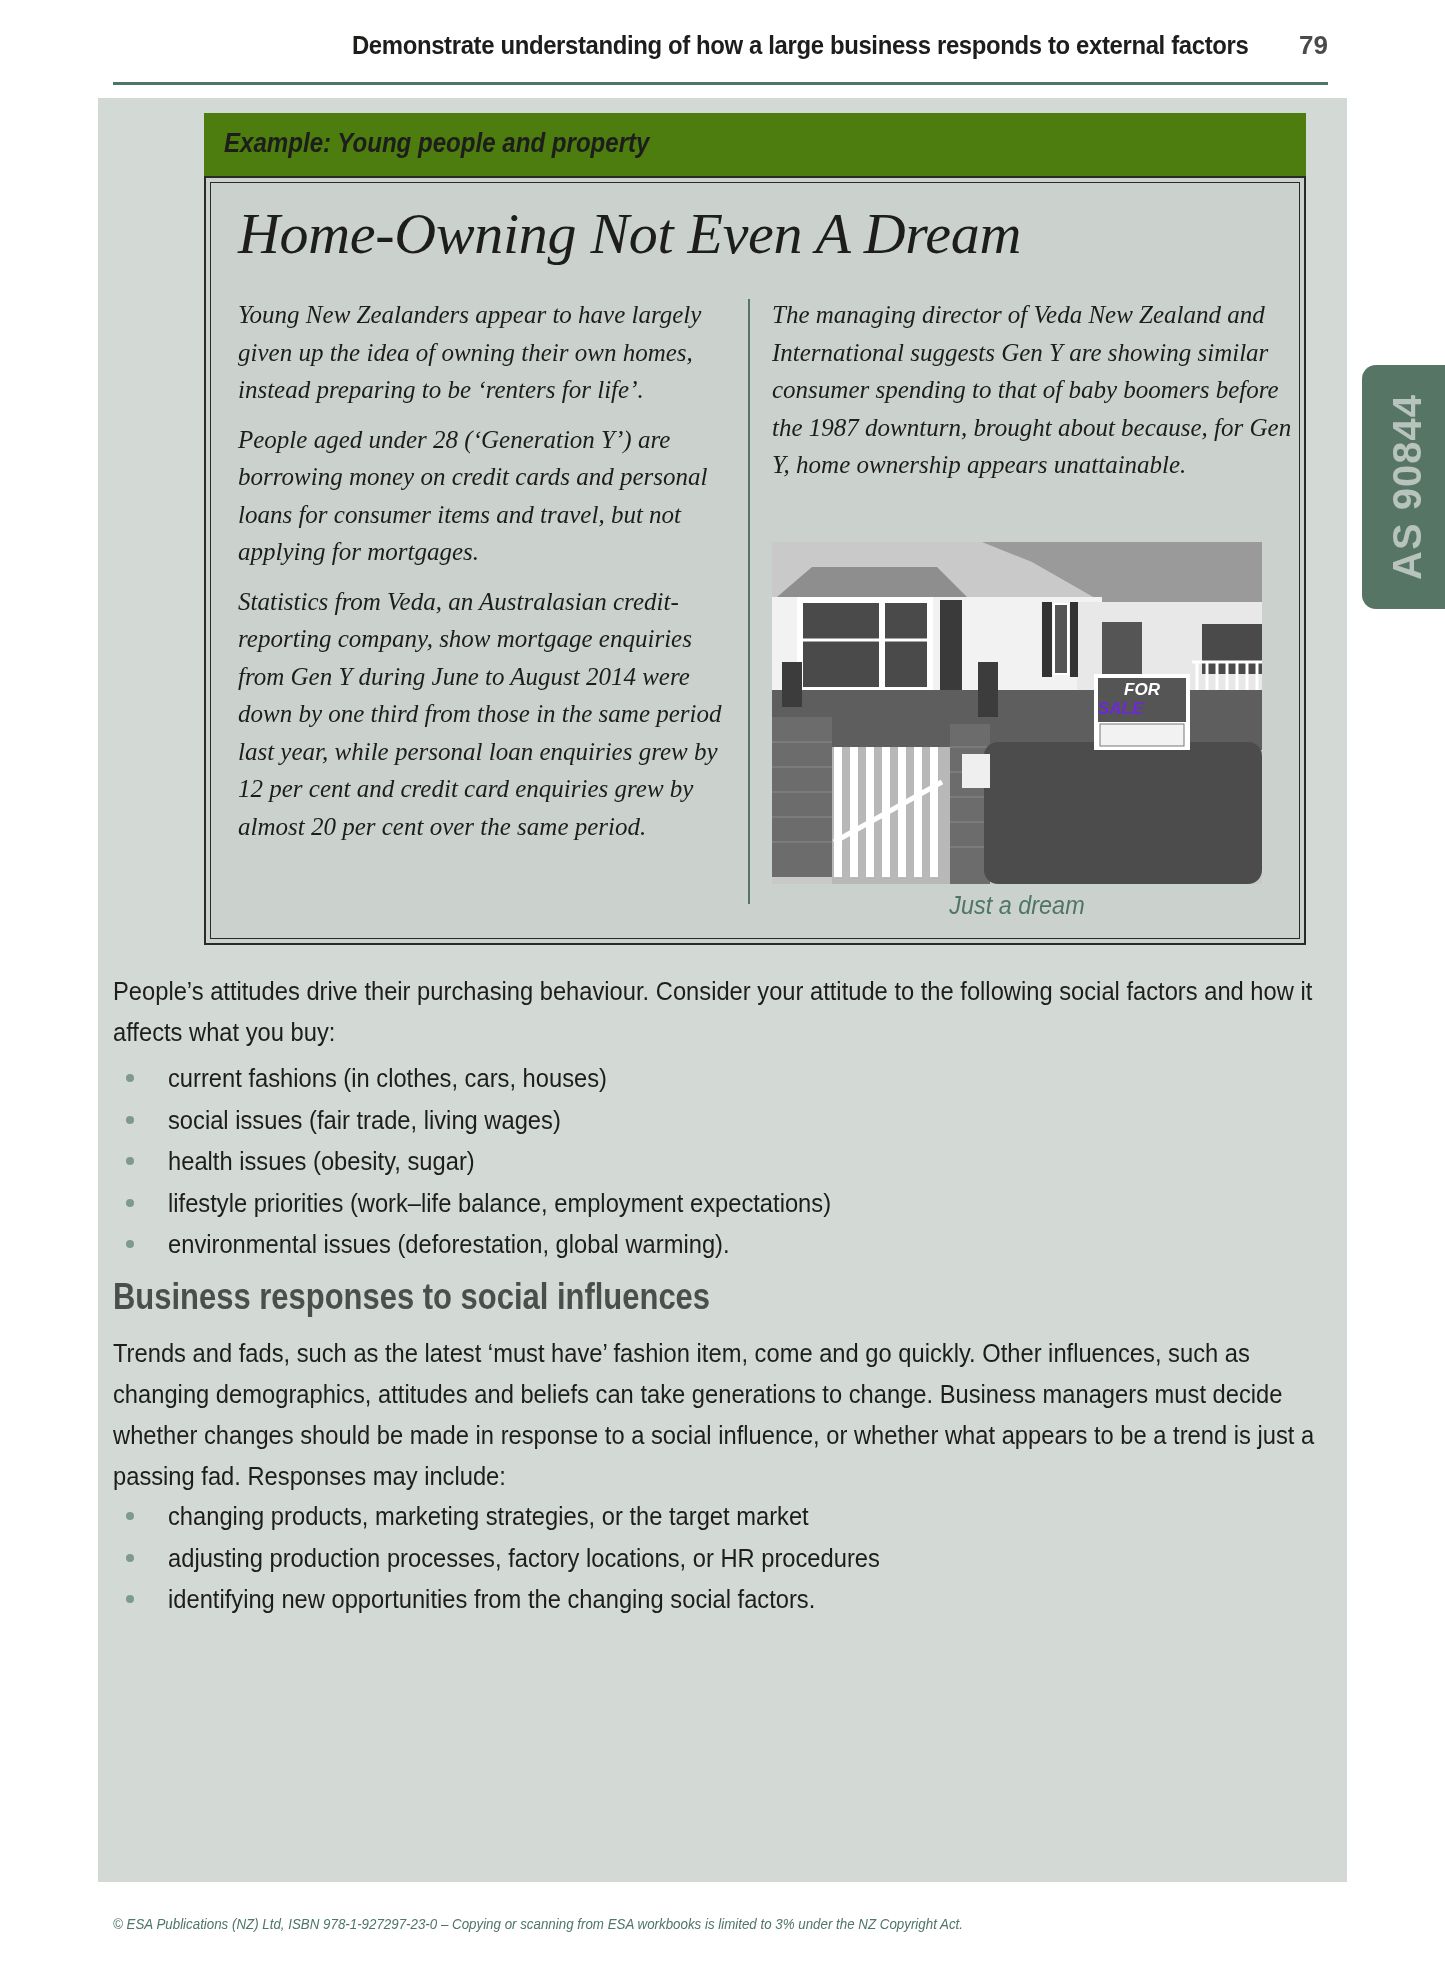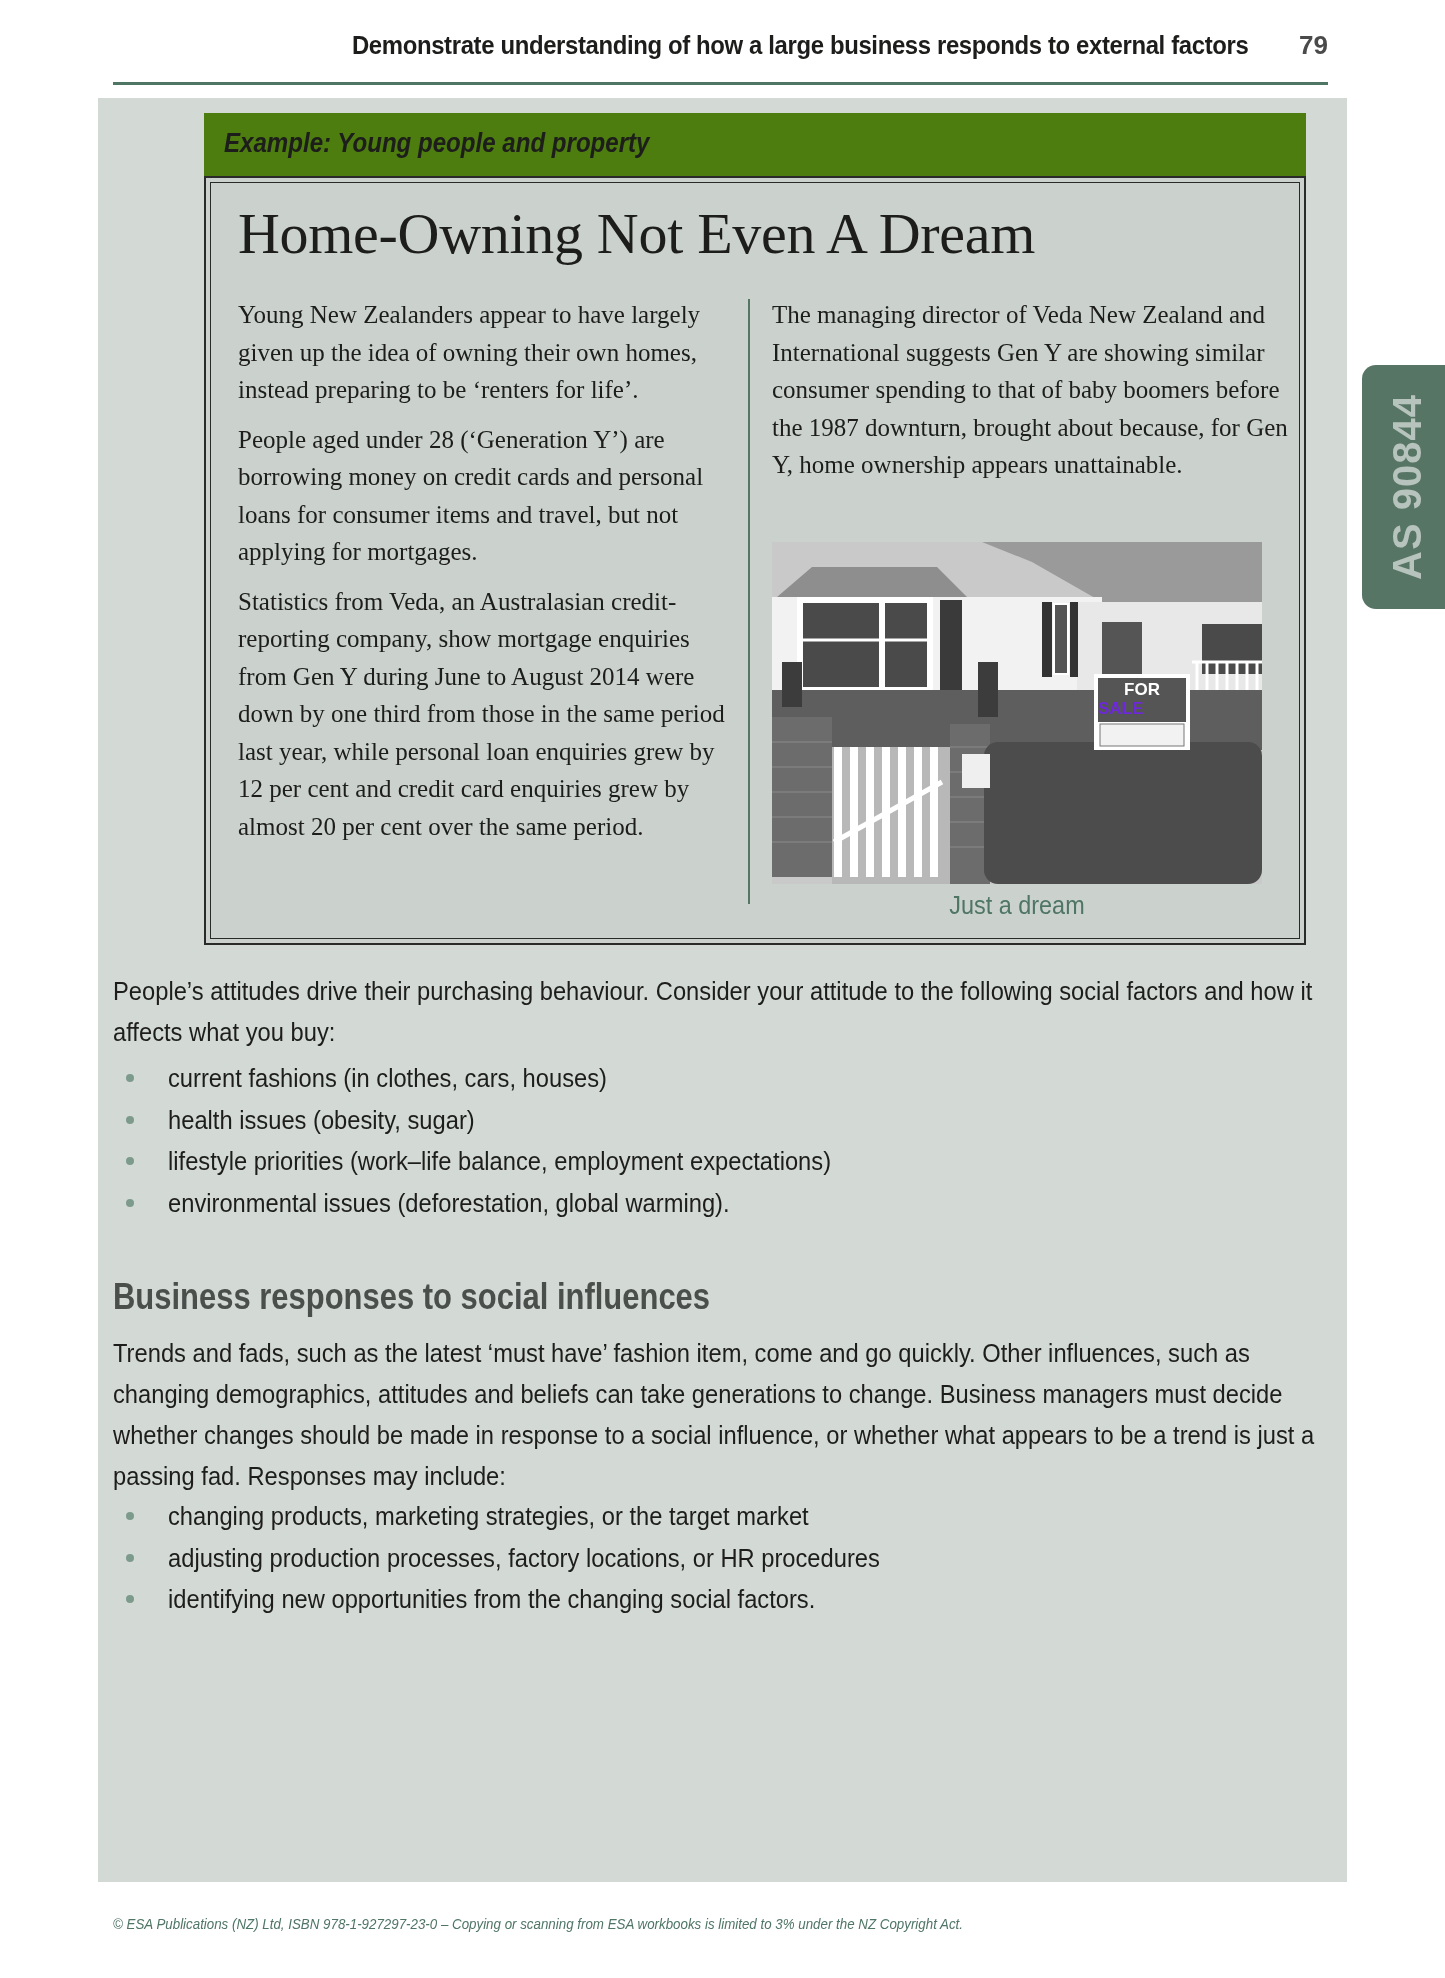--- a/index.html
+++ b/index.html
@@ -17,21 +17,21 @@
   .side-tab { position:absolute; left:1362px; top:365px; width:90px; height:244px; background:#577565;
               border-radius:14px 0 0 14px; }
   .side-tab-text { position:absolute; left:50%; top:50%; transform:translate(-50%,-50%) rotate(-90deg);
                    white-space:nowrap; font-size:40px; font-weight:bold; color:#b7c3bd; letter-spacing:1px; }
 
   .example-bar { position:absolute; left:204px; top:113px; width:1102px; height:63px; background:#4d7c0f; }
   .example-title { position:absolute; left:20px; top:14px; font-size:28px; font-weight:bold; font-style:italic;
                    color:#1d1d1b; transform:scaleX(0.86); transform-origin:left center; white-space:nowrap; }
 
   .article-frame { position:absolute; left:204px; top:176px; width:1098px; height:765px;
-                   border:2px solid #2a2a2a; background:#cbd2ce; }
+                   border:2px solid #2a2a2a; background:#cbd2ce;font-style:italic; }
   .article-inner { position:absolute; left:4px; top:4px; right:4px; bottom:4px; border:1.5px solid #2a2a2a; }
 
   .headline { position:absolute; left:32px; top:22px; font-family:"Liberation Serif", serif;
               font-size:58px; color:#1d1d1b; letter-spacing:-0.3px; white-space:nowrap; }
 
   .col-left { position:absolute; left:32px; top:118px; width:500px; font-family:"Liberation Serif", serif;
               font-size:25px; line-height:37.5px; color:#1d1d1b; }
   .col-left p { margin:0 0 12px 0; }
   .col-divider { position:absolute; left:542px; top:121px; width:2px; height:605px; background:#577565; }
   .col-right { position:absolute; left:566px; top:118px; width:520px; font-family:"Liberation Serif", serif;
@@ -164,20 +164,21 @@
     </svg>
     <span style="position:absolute;left:326px;top:138px;width:88px;text-align:center;font-size:17px;font-weight:bold;color:#ffffff;line-height:19px;">FOR</span>
     <span style="position:absolute;left:326px;top:157px;width:88px;text-align:left;font-size:17px;font-weight:bold;color:#6d28d9;line-height:19px;">SALE</span>
   </div>
   <div class="photo-caption">Just a dream</div>
 </div>
 
 <div class="body-text" style="top:971px;">People’s attitudes drive their purchasing behaviour. Consider your attitude to the following social factors and how it affects what you buy:</div>
 <ul class="bullets" style="top:1049px;">
   <li><span class="dot"></span><span class="txt">current fashions (in clothes, cars, houses)</span></li>
+  <li><span class="dot"></span><span class="txt">social issues (fair trade, living wages)</span></li>
   <li><span class="dot"></span><span class="txt">health issues (obesity, sugar)</span></li>
   <li><span class="dot"></span><span class="txt">lifestyle priorities (work–life balance, employment expectations)</span></li>
   <li><span class="dot"></span><span class="txt">environmental issues (deforestation, global warming).</span></li>
 </ul>
 
 <div class="section-heading">Business responses to social influences</div>
 <div class="body-text" style="top:1333px;">Trends and fads, such as the latest ‘must have’ fashion item, come and go quickly. Other influences, such as changing demographics, attitudes and beliefs can take generations to change. Business managers must decide whether changes should be made in response to a social influence, or whether what appears to be a trend is just a passing fad. Responses may include:</div>
 <ul class="bullets" style="top:1487px;">
   <li><span class="dot"></span><span class="txt">changing products, marketing strategies, or the target market</span></li>
   <li><span class="dot"></span><span class="txt">adjusting production processes, factory locations, or HR procedures</span></li>

